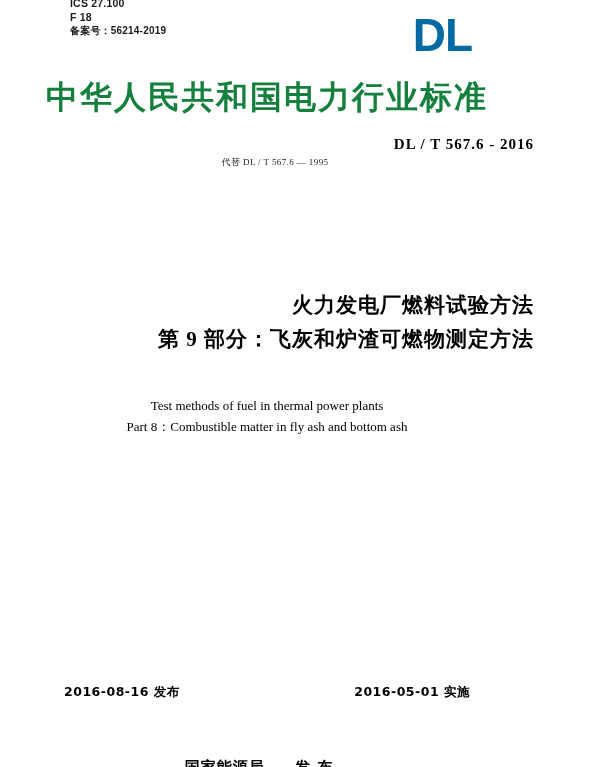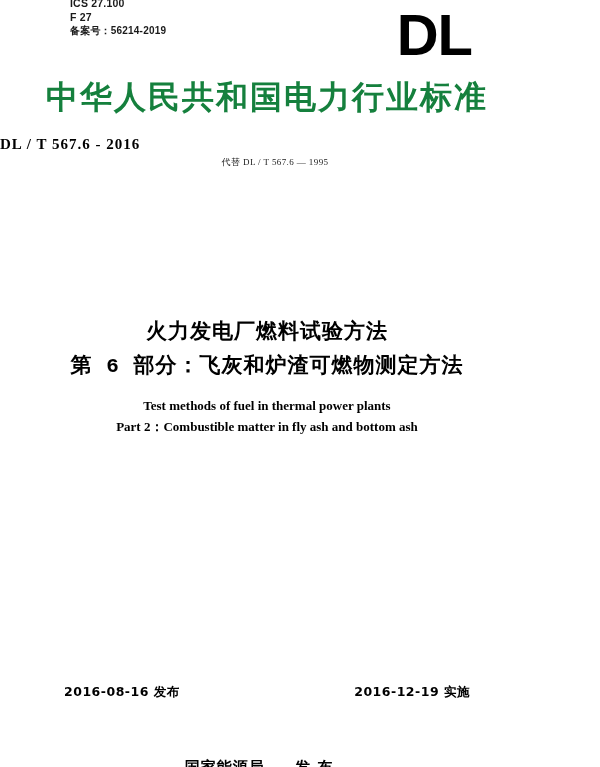--- a/index.html
+++ b/index.html
@@ -40,24 +40,24 @@
   .codes .icsline { font-size: 10.5px; }
   .codes .filing { font-size: 10px; }
 
   
   .dl-logo {
     position: absolute;
     right: 62px;
     top: 4px;
     font-family: "Liberation Sans", sans-serif;
     font-weight: bold;
-    font-size: 58px;
+    font-size: 46px;
     line-height: 62px;
     letter-spacing: -1px;
-    color: #000000;
+    color: #0369a1;
   }
 
   
   .std-title {
     position: absolute;
     left: 0;
     right: 0;
     top: 76px;
     text-align: center;
     font-family: "DejaVu Sans", sans-serif;
@@ -66,21 +66,21 @@
     letter-spacing: 2px;
     color: #15803d;
   }
 
   
   .std-no {
     position: absolute;
     left: 0;
     right: 0;
     top: 136px;
-    text-align: left;
+    text-align: right;
     font-family: "Liberation Serif", serif;
     font-weight: bold;
     font-size: 15px;
     letter-spacing: 1px;
     color: #000;
   }
   .std-no-replace {
     position: absolute;
     left: 0;
     right: 0;
@@ -92,46 +92,45 @@
     color: #1a1a1a;
     padding-left: 16px;
   }
 
   
   .subject {
     position: absolute;
     left: 0;
     right: 0;
     top: 288px;
-    text-align: center;
-    font-family: Liberation Mono, monospace;
-    font-weight: bold;
-    color: #000;
-    margin-top: 28px;
+    text-align: right;
+    font-family: Liberation Serif, serif;
+    font-weight: bold;
+    color: #000;
   }
   .subject .line1 {
     font-size: 21px;
     letter-spacing: 1px;
     line-height: 34px;
   }
   .subject .line2 {
     font-size: 21px;
     letter-spacing: 1px;
     line-height: 34px;
   }
 
   
   .english {
     position: absolute;
     left: 0;
     right: 0;
     top: 395px;
     text-align: center;
     font-family: "Liberation Serif", serif;
-    font-weight: bold;
+    font-weight: normal;
     font-size: 13px;
     line-height: 21px;
     color: #000;
   }
 
   
   .date-row {
     position: absolute;
     left: 64px;
     right: 64px;
@@ -164,44 +163,44 @@
     width: 18px;
   }
 </style>
 </head>
 <body>
 
 <div class="page">
 
   <div class="codes">
     <div class="icsline">ICS 27.100</div>
-    <div class="clsline">F 27</div>
+    <div class="clsline">F 18</div>
     <div class="filing">备案号：56214-2019</div>
   </div>
 
   <div class="dl-logo">DL</div>
 
   <div class="std-title">中华人民共和国电力行业标准</div>
 
   <div class="std-no">DL / T  567.6 -  2016</div>
   <div class="std-no-replace">代替 DL / T  567.6 — 1995</div>
 
   <div class="subject">
     <div class="line1">火力发电厂燃料试验方法</div>
-    <div class="line2">第 6 部分：飞灰和炉渣可燃物测定方法</div>
+    <div class="line2">第 9 部分：飞灰和炉渣可燃物测定方法</div>
   </div>
 
   <div class="english">
     <div>Test methods of fuel in thermal power plants</div>
-    <div>Part 2：Combustible matter in fly ash and bottom ash</div>
+    <div>Part 8：Combustible matter in fly ash and bottom ash</div>
   </div>
 
   <div class="date-row">
     <span>2016-08-16 发布</span>
-    <span>2016-12-19 实施</span>
+    <span>2016-05-01 实施</span>
   </div>
 
   <div class="issuer">
     <span>国家能源局</span>
     <span class="gap"></span>
     <span>发 布</span>
   </div>
 
 </div>
 

